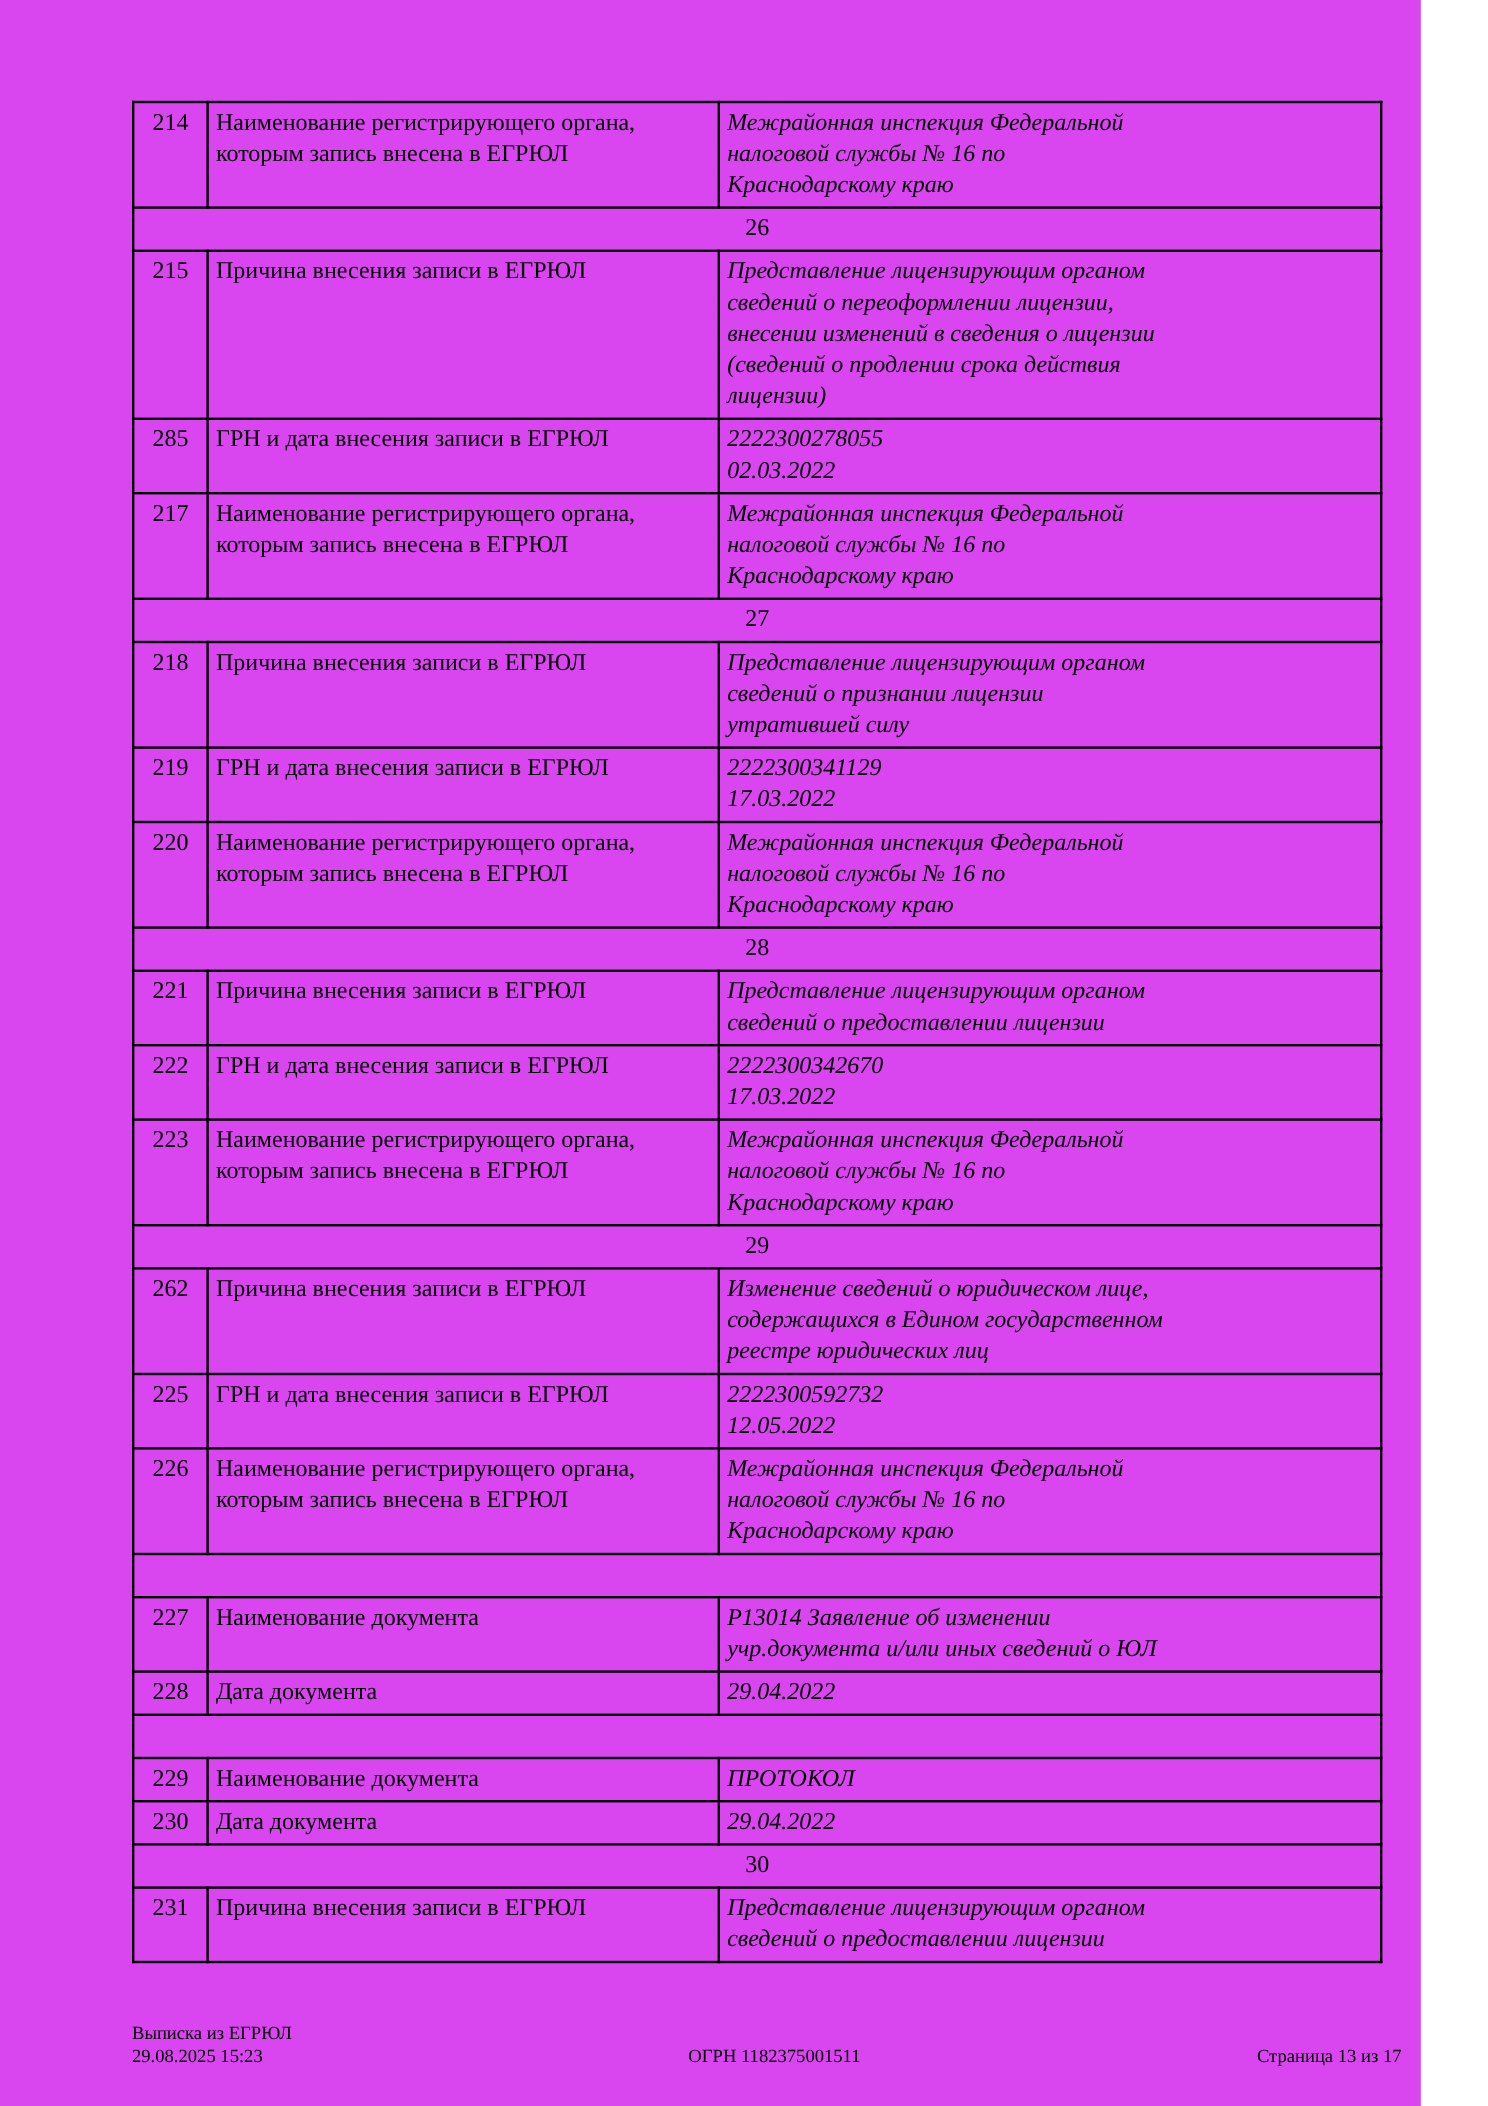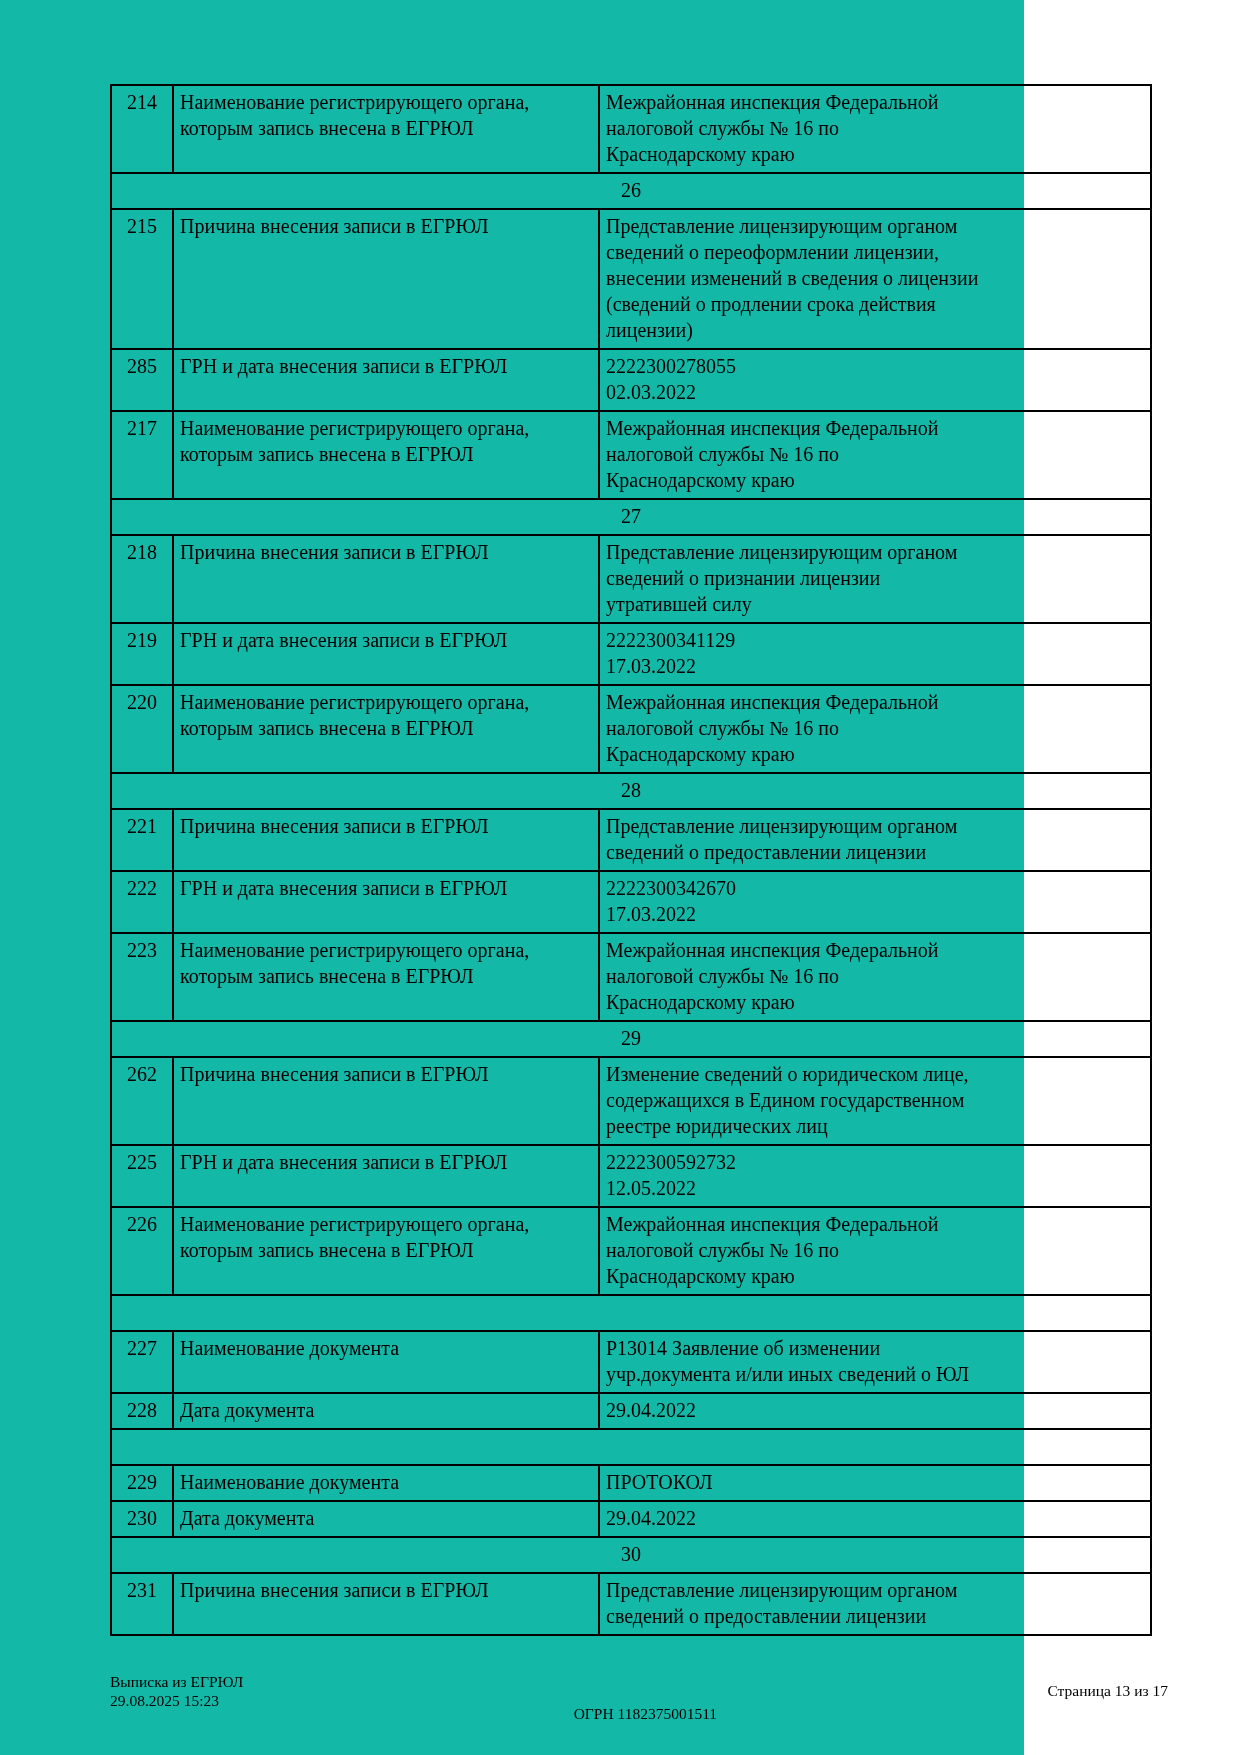--- a/index.html
+++ b/index.html
@@ -10,23 +10,23 @@
   body {
     width: 1240px;
     height: 1755px;
     position: relative;
     font-family: "Liberation Serif", "DejaVu Serif", serif;
     color: #000000;
   }
   .sheet {
     position: absolute;
     left: 0; top: 0;
-    width: 1024px;
+    width: 1184px;
     height: 1755px;
-    background: #14b8a6;
+    background: #d946ef;
   }
   table.records {
     position: absolute;
     left: 110px;
     top: 84px;
     width: 1040px;
     border-collapse: collapse;
     table-layout: fixed;
     font-size: 20px;
     line-height: 26px;
@@ -41,20 +41,21 @@
     text-align: center;
     padding-left: 2px;
     padding-right: 2px;
   }
   td.c-label {
     padding-left: 7px;
   }
   td.c-value {
     white-space: pre-line;
     padding-left: 6px;
+    font-style: italic;
   }
   td.c-section {
     text-align: center;
     font-weight: normal;
     padding: 4px 6px 6px 6px;
   }
   td.c-spacer {
     height: 26px;
     padding: 0;
   }
@@ -62,21 +63,21 @@
     padding-left: 7px;
   }
   .footer {
     position: absolute;
     left: 110px;
     top: 1658px;
     width: 1058px;
     font-size: 15.5px;
     line-height: 19px;
     display: flex;
-    align-items: center;
+    align-items: flex-end;
     justify-content: space-between;
   }
   .footer .f-left { text-align: left; }
   .footer .f-center { text-align: center; margin-top: 46px; }
   .footer .f-right { text-align: right; }
 </style>
 </head>
 <body>
 
 <div class="sheet">

